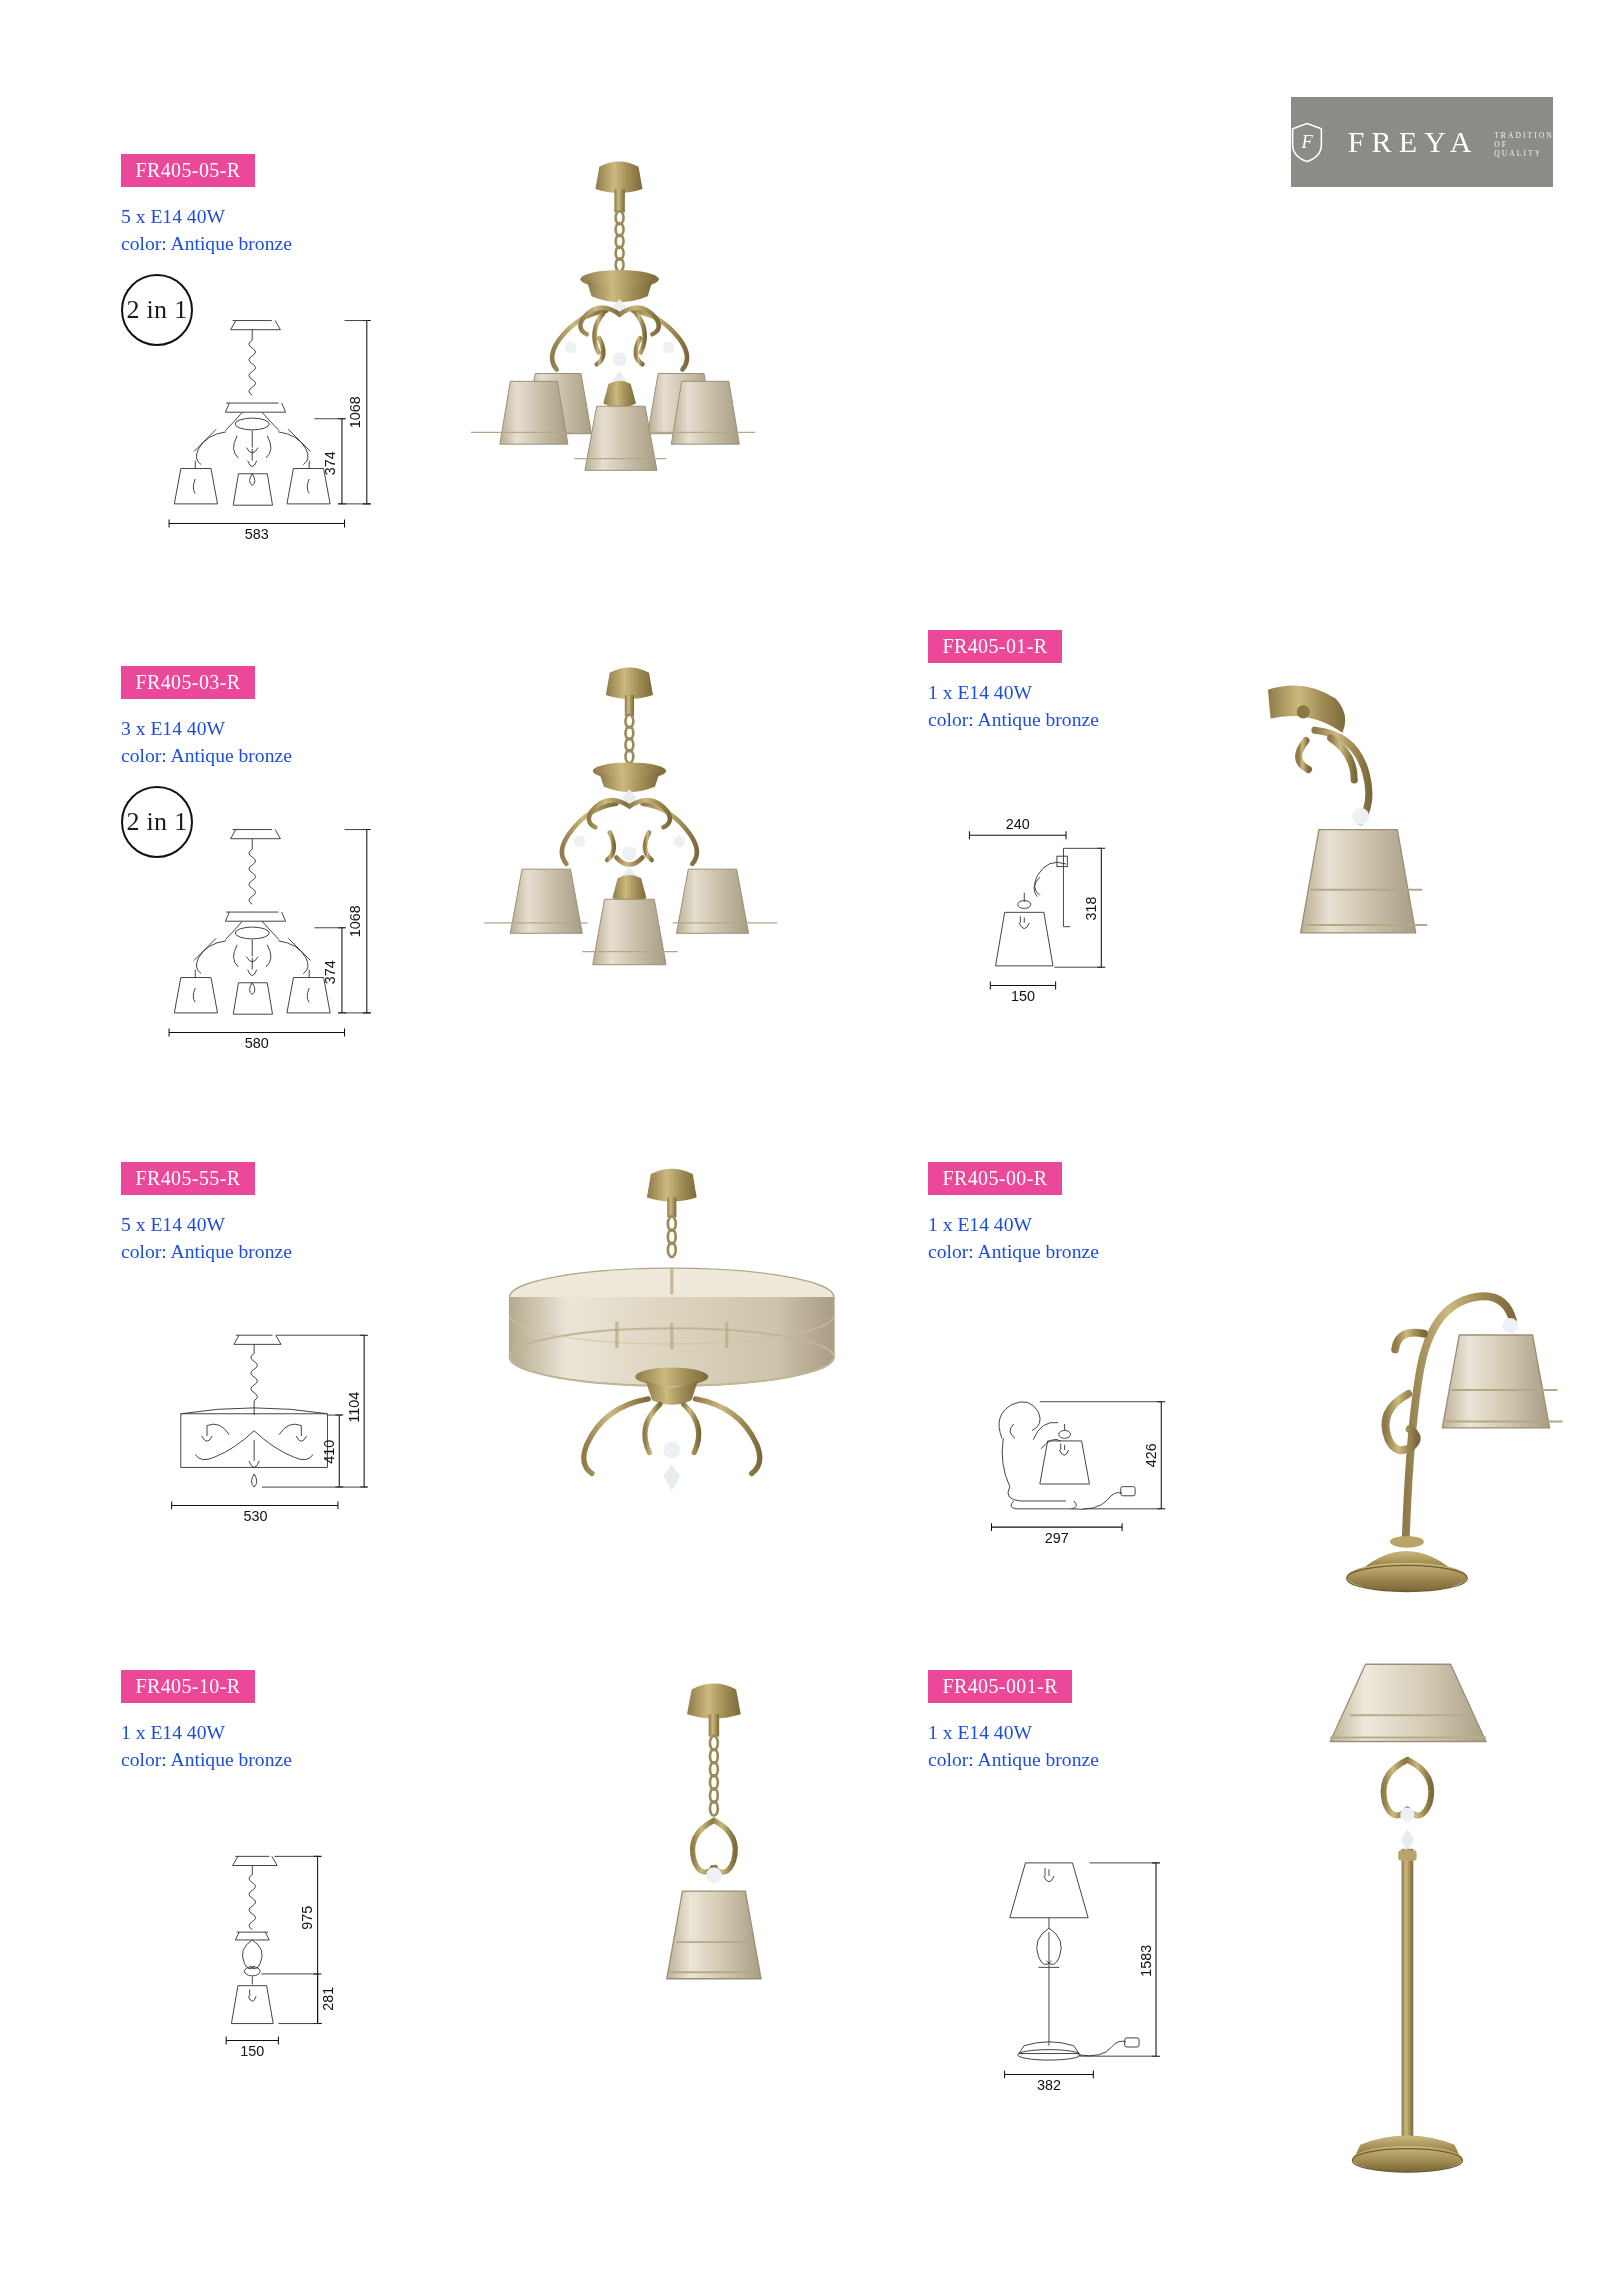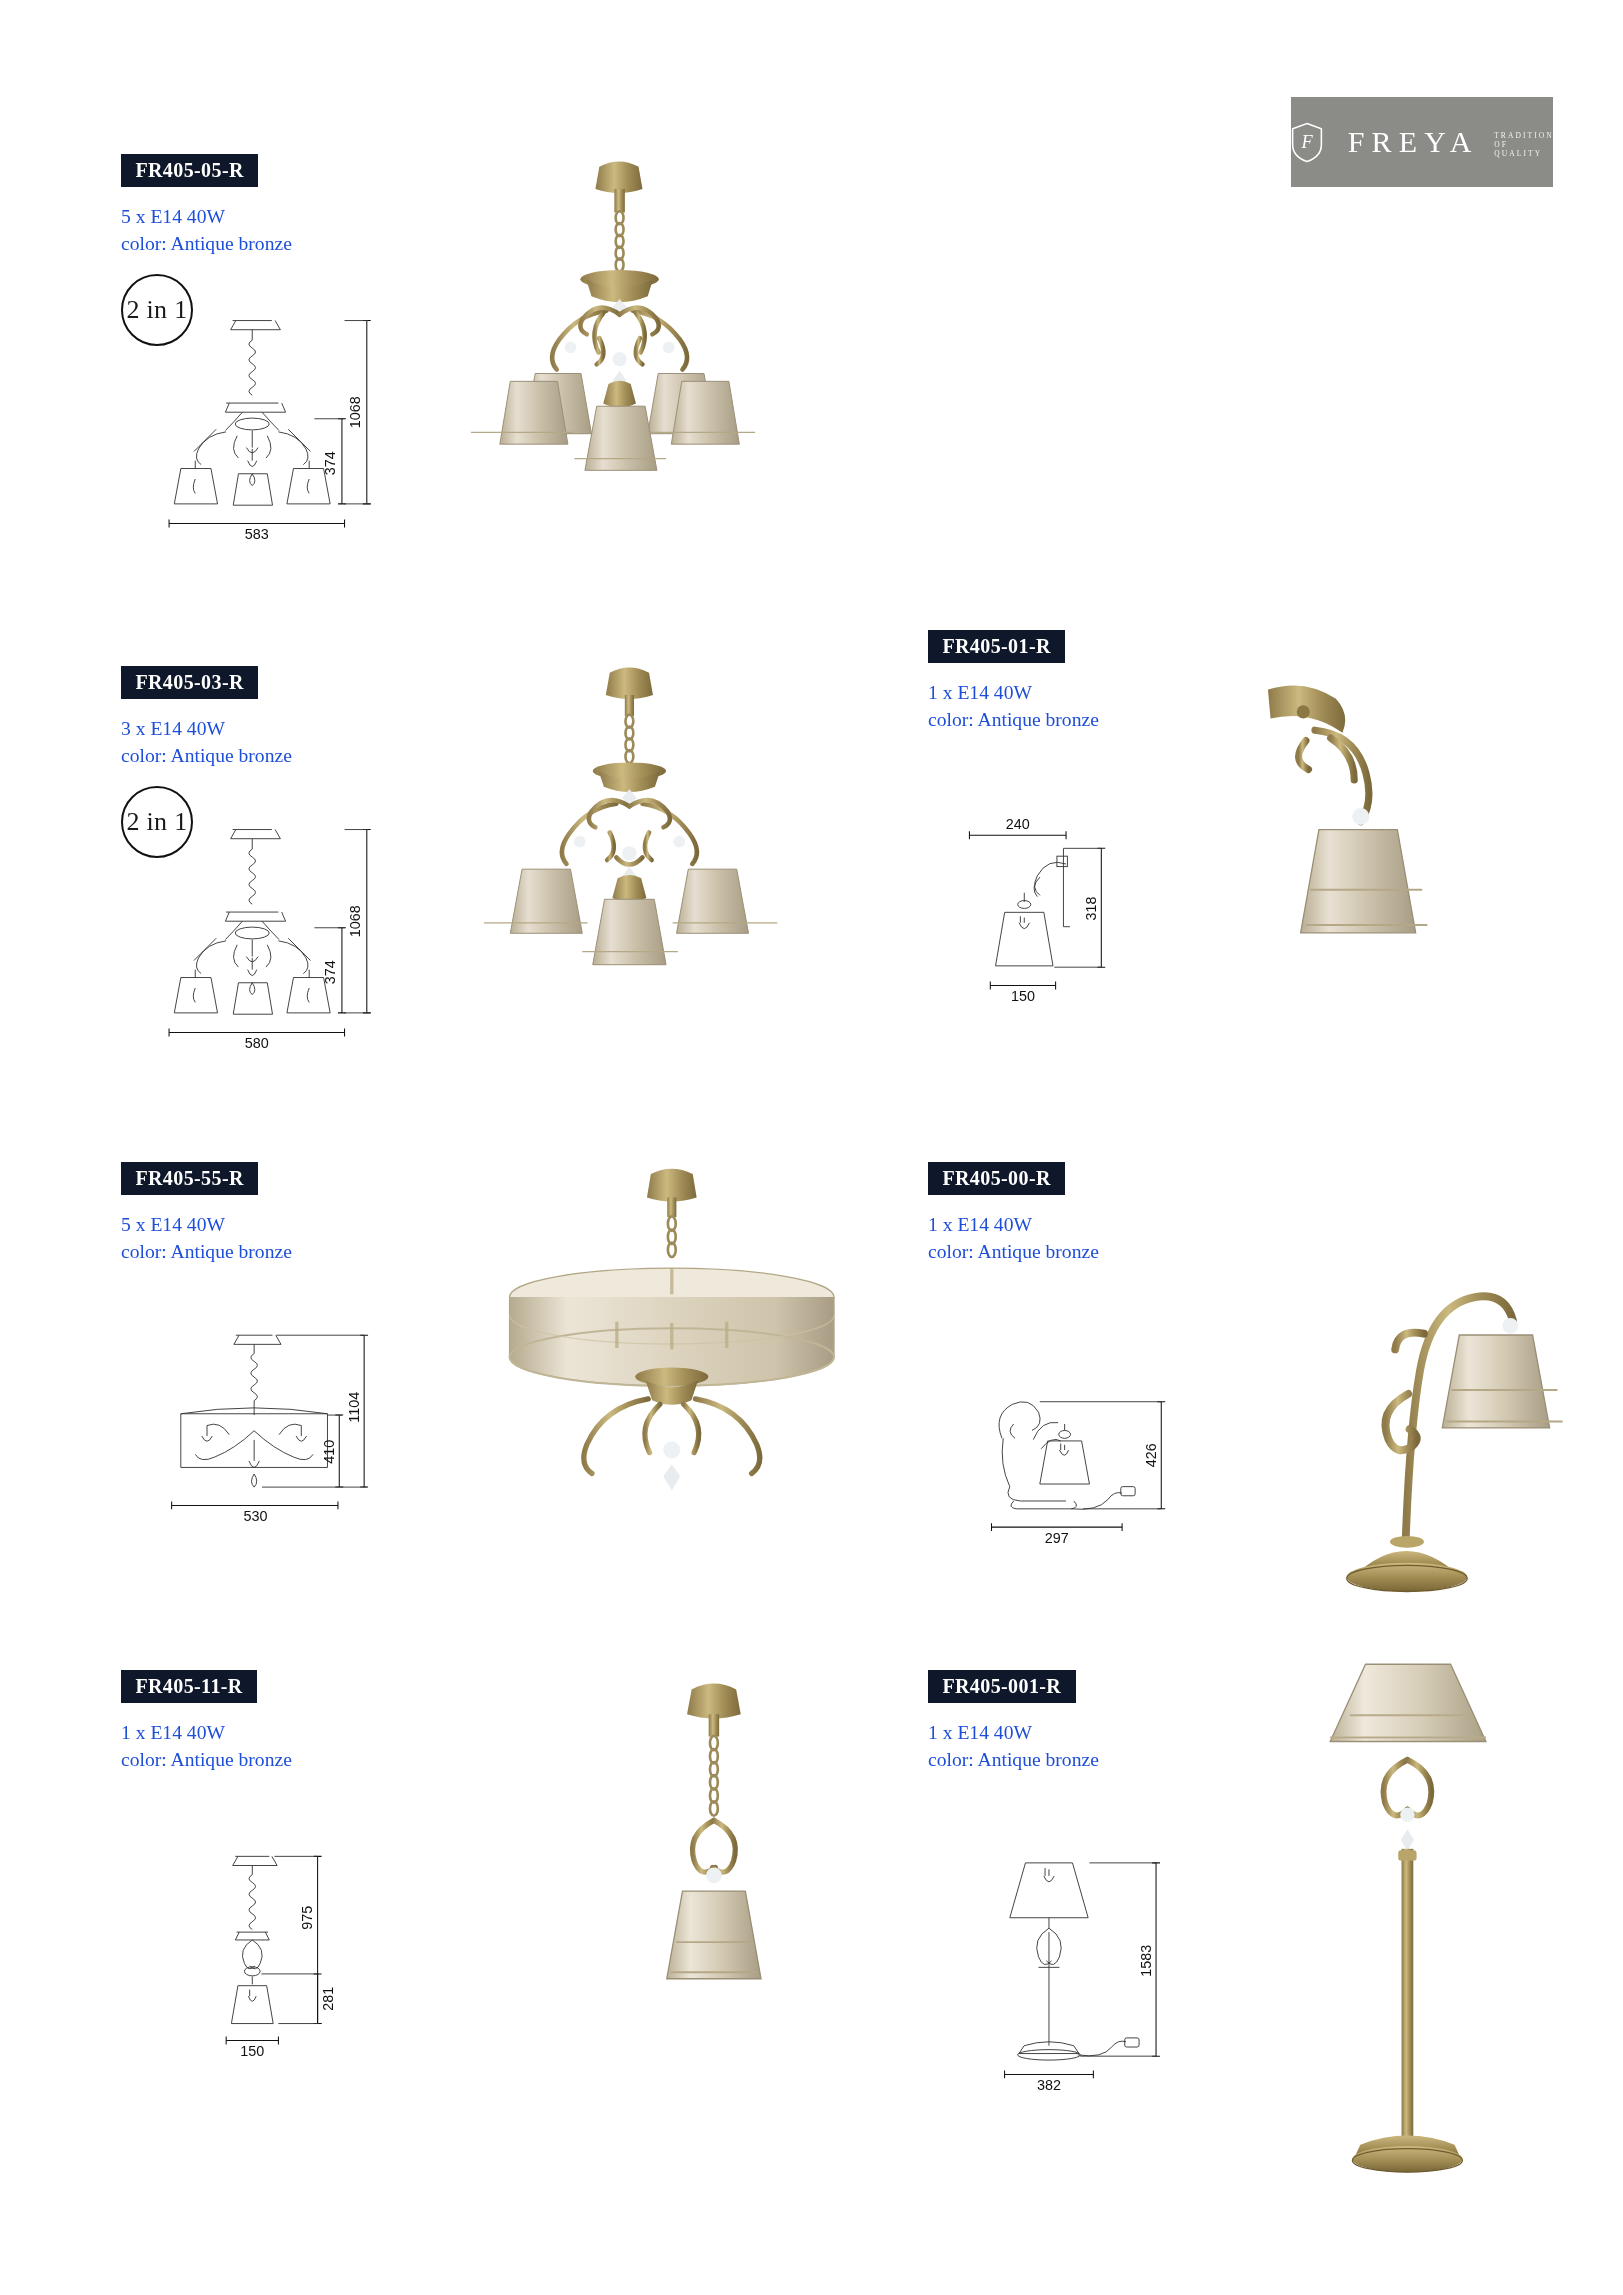--- a/index.html
+++ b/index.html
@@ -56,24 +56,24 @@
     padding-left: 6.5px;
     margin-left: 9px;
   }
 
   
   .product {
     position: absolute;
   }
   .code-badge {
     display: inline-block;
-    background: #0f172a;
+    background: #ec4899;
     color: #ffffff;
     font-family: "Liberation Serif", serif;
-    font-weight: bold;
+    font-weight: normal;
     font-size: 20px;
     letter-spacing: 0.4px;
     padding: 5.9px 14.4px 7.2px 14.4px;
     line-height: 1;
     white-space: nowrap;
   }
   .spec {
     margin-top: 17px;
     font-family: "Liberation Serif", serif;
     font-size: 19.6px;
@@ -560,21 +560,21 @@
     <path d="M280 372 h178" stroke="#b5a887" stroke-width="3" fill="none"></path>
 
     <path d="M140 608 q78 -76 160 0 z" fill="url(#base5)"></path>
     <ellipse cx="220" cy="610" rx="92" ry="22" fill="url(#base5)"></ellipse>
     <ellipse cx="220" cy="612" rx="92" ry="20" fill="none" stroke="#6e5c2f" stroke-width="2"></ellipse>
     <ellipse cx="220" cy="556" rx="26" ry="9" fill="#b9a568"></ellipse>
   </svg>
 </div>
 
 <div class="product" style="top:1670px; left:121px; width:301px;">
-  <div class="code-badge">FR405-11-R</div>
+  <div class="code-badge">FR405-10-R</div>
   <div class="spec">1 x E14 40W</div>
   <div class="spec" style="margin-top:1.3px;">color: Antique bronze</div>
 </div>
 
 <div class="tech" style="top:1839px; left:170px;">
   <svg width="209" height="262" viewBox="0 0 320 400">
     <path class="thin" d="M100 26 h52 M104 26 l-8 14 h68 l-8 -14"></path>
     <path class="thin" d="M126 40 v14 M126 54 q-10 6 0 12 q10 6 0 12 q-10 6 0 12 q10 6 0 12 q-10 6 0 12 q10 6 0 12 q-10 6 0 12"></path>
     <path class="thin" d="M102 142 h48 M106 142 l-6 12 h52 l-6 -12"></path>
     <path class="thin" d="M126 154 q-22 14 -12 36 q6 14 16 4"></path>

